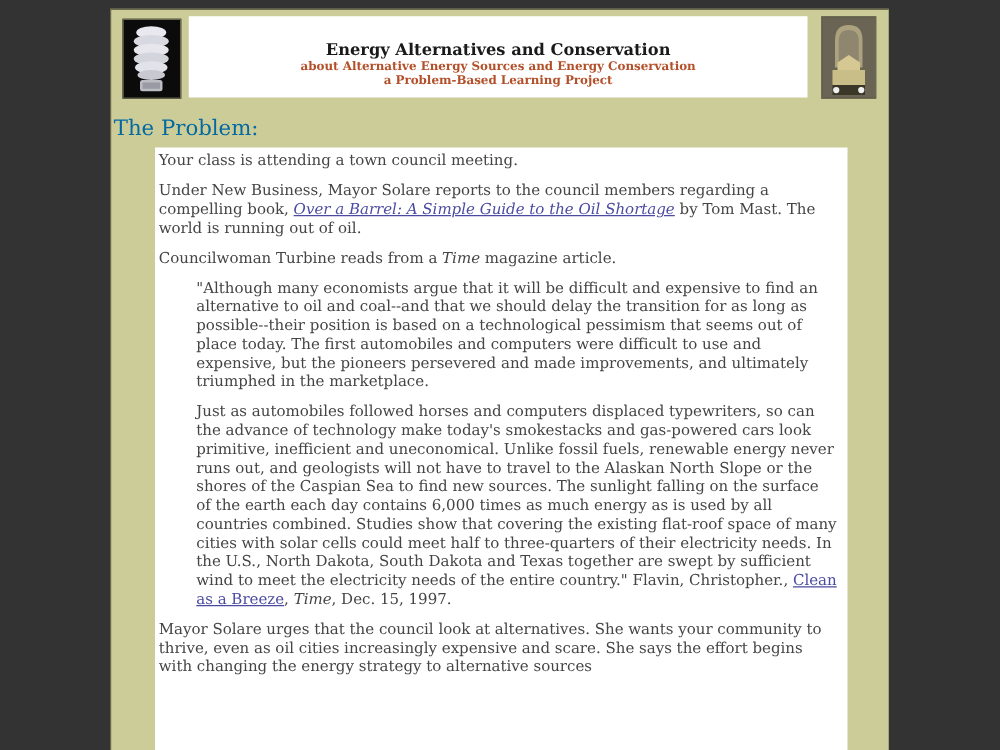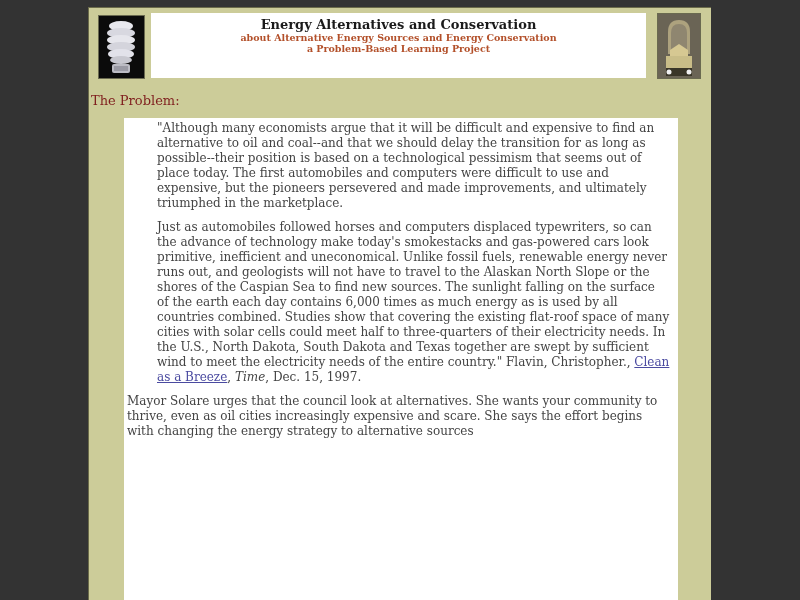--- a/index.html
+++ b/index.html
@@ -46,43 +46,43 @@
     }
     .header-banner {
       position: absolute;
       left: 62px;
       top: 5px;
       width: 495px;
       height: 65px;
       background: #ffffff;
       text-align: center;
       box-sizing: border-box;
-      padding-top: 4px;
+      padding-top: 20px;
     }
     .title {
       font-family: "DejaVu Serif", serif;
       font-weight: bold;
       font-size: 13px;
       color: #1a1a1a;
       line-height: 15px;
     }
     .subtitle {
       font-family: "DejaVu Serif", serif;
       font-weight: bold;
       font-size: 9.5px;
       color: #b3502a;
       line-height: 11px;
     }
     .section-heading {
       position: absolute;
       left: 2px;
       top: 85px;
       font-family: "DejaVu Serif", serif;
-      font-size: 13px;
-      color: #7f1d1d;
+      font-size: 17px;
+      color: #0369a1;
     }
     .content-box {
       position: absolute;
       left: 35px;
       top: 110px;
       width: 554px;
       height: 500px;
       background: #ffffff;
       box-sizing: border-box;
       padding: 3px 8px 0 3px;
@@ -144,22 +144,25 @@
       <rect x="8" y="42" width="26" height="12" fill="#c9bd88"></rect>
       <rect x="8" y="54" width="26" height="8" fill="#3a3628"></rect>
       <circle cx="11" cy="58" r="2.5" fill="#f0f0f0"></circle>
       <circle cx="31" cy="58" r="2.5" fill="#f0f0f0"></circle>
     </svg>
   </div>
 
   <div class="section-heading">The Problem:</div>
 
   <div class="content-box">
+    <p>Your class is attending a town council meeting.</p>
 
+    <p><span>Under New Business, Mayor Solare reports to the council members regarding a compelling book, </span><a class="link italic" href="#">Over a Barrel: A Simple Guide to the Oil Shortage</a><span> by Tom Mast. The world is running out of oil.</span></p>
 
+    <p><span>Councilwoman Turbine reads from a </span><em>Time</em><span> magazine article.</span></p>
 
     <blockquote>
       <p>"Although many economists argue that it will be difficult and expensive to find an alternative to oil and coal--and that we should delay the transition for as long as possible--their position is based on a technological pessimism that seems out of place today. The first automobiles and computers were difficult to use and expensive, but the pioneers persevered and made improvements, and ultimately triumphed in the marketplace.</p>
       <p><span>Just as automobiles followed horses and computers displaced typewriters, so can the advance of technology make today's smokestacks and gas-powered cars look primitive, inefficient and uneconomical. Unlike fossil fuels, renewable energy never runs out, and geologists will not have to travel to the Alaskan North Slope or the shores of the Caspian Sea to find new sources. The sunlight falling on the surface of the earth each day contains 6,000 times as much energy as is used by all countries combined. Studies show that covering the existing flat-roof space of many cities with solar cells could meet half to three-quarters of their electricity needs. In the U.S., North Dakota, South Dakota and Texas together are swept by sufficient wind to meet the electricity needs of the entire country." Flavin, Christopher., </span><a class="link" href="#">Clean as a Breeze</a><span>, </span><em>Time</em><span>, Dec. 15, 1997.</span></p>
     </blockquote>
 
     <p>Mayor Solare urges that the council look at alternatives. She wants your community to thrive, even as oil cities increasingly expensive and scare. She says the effort begins with changing the energy strategy to alternative sources</p>
   </div>
 </div>
 

